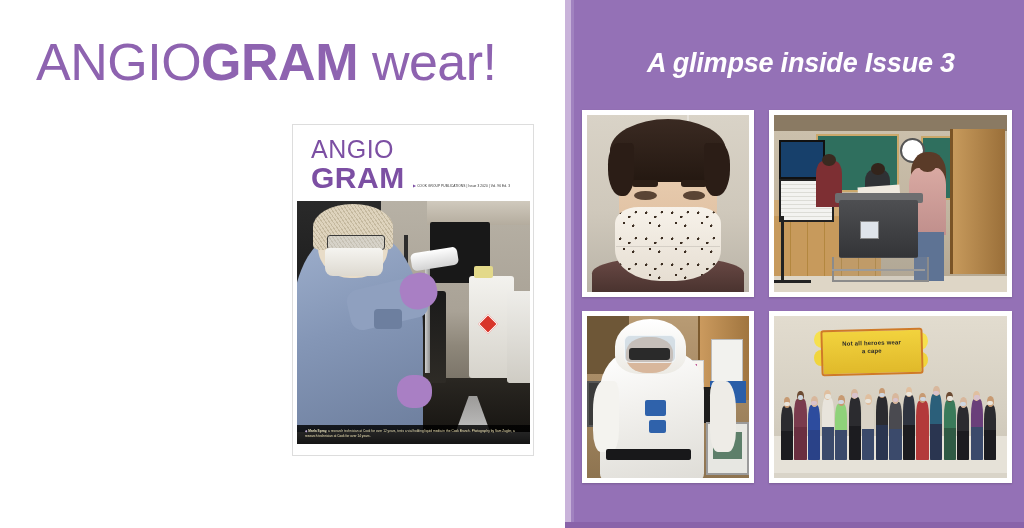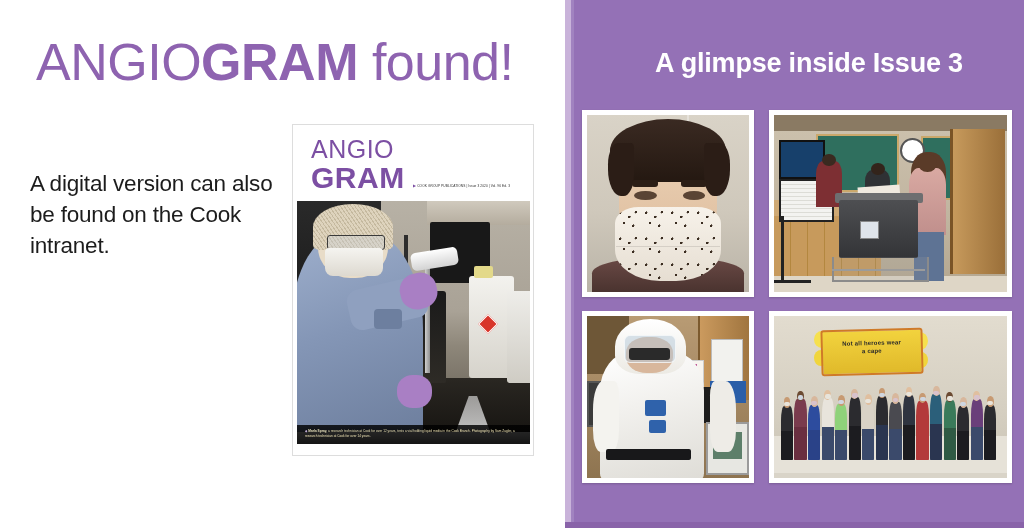--- a/index.html
+++ b/index.html
@@ -114,22 +114,22 @@
   
   .right-panel{
     position:absolute;left:565px;top:0;width:459px;height:528px;
     background:#9471b6;
   }
   .panel-edge{position:absolute;left:0;top:0;width:6px;height:100%;background:#c9b3da;}
   .panel-edge2{position:absolute;left:6px;top:0;width:3px;height:100%;background:#a183c0;}
   .panel-bottom{position:absolute;left:0;bottom:0;width:100%;height:6px;background:#8963a9;}
 
   .glimpse{
-    position:absolute;left:44px;top:48px;width:400px;
-    color:#ffffff;font-size:27px;font-weight:700;
+    position:absolute;left:36px;top:48px;width:400px;
+    color:#ffffff;font-size:27px;font-weight:700;font-style:italic;
     letter-spacing:-0.2px;text-align:center;white-space:nowrap;
   }
 
   .grid{position:absolute;left:17px;top:110px;width:430px;height:373px;}
   .cell{position:absolute;background:#ffffff;padding:5px;box-sizing:border-box;
         box-shadow:0 1px 2px rgba(0,0,0,.18);}
   .cell .ph{position:relative;width:100%;height:100%;overflow:hidden;background:#9a9a92;}
 
   #cellA{left:0;top:0;width:172px;height:187px;}
   #cellB{left:187px;top:0;width:243px;height:187px;}
@@ -248,25 +248,24 @@
   .pd-stripe{position:absolute;left:0;bottom:0;width:100%;height:3%;background:#d9d4c8;}
 </style>
 </head>
 <body>
 
 <div class="canvas">
 
   <div class="left-panel">
 
     <div class="headline">
-      <span class="lt">ANGIO</span><span class="bd">GRAM</span><span class="al"> found!</span>
+      <span class="lt">ANGIO</span><span class="bd">GRAM</span><span class="al"> wear!</span>
     </div>
 
     <div class="body-col">
-      <div class="para small">A digital version can also be found on the Cook intranet.</div>
     </div>
 
     <div class="mag-wrap">
       <div class="mag-inner">
 
         <div class="cover-photo">
           <div class="cp-wallL"></div>
           <div class="cp-wallR"></div>
           <div class="cp-shelf"></div>
           <div class="cp-darkbox"></div>

